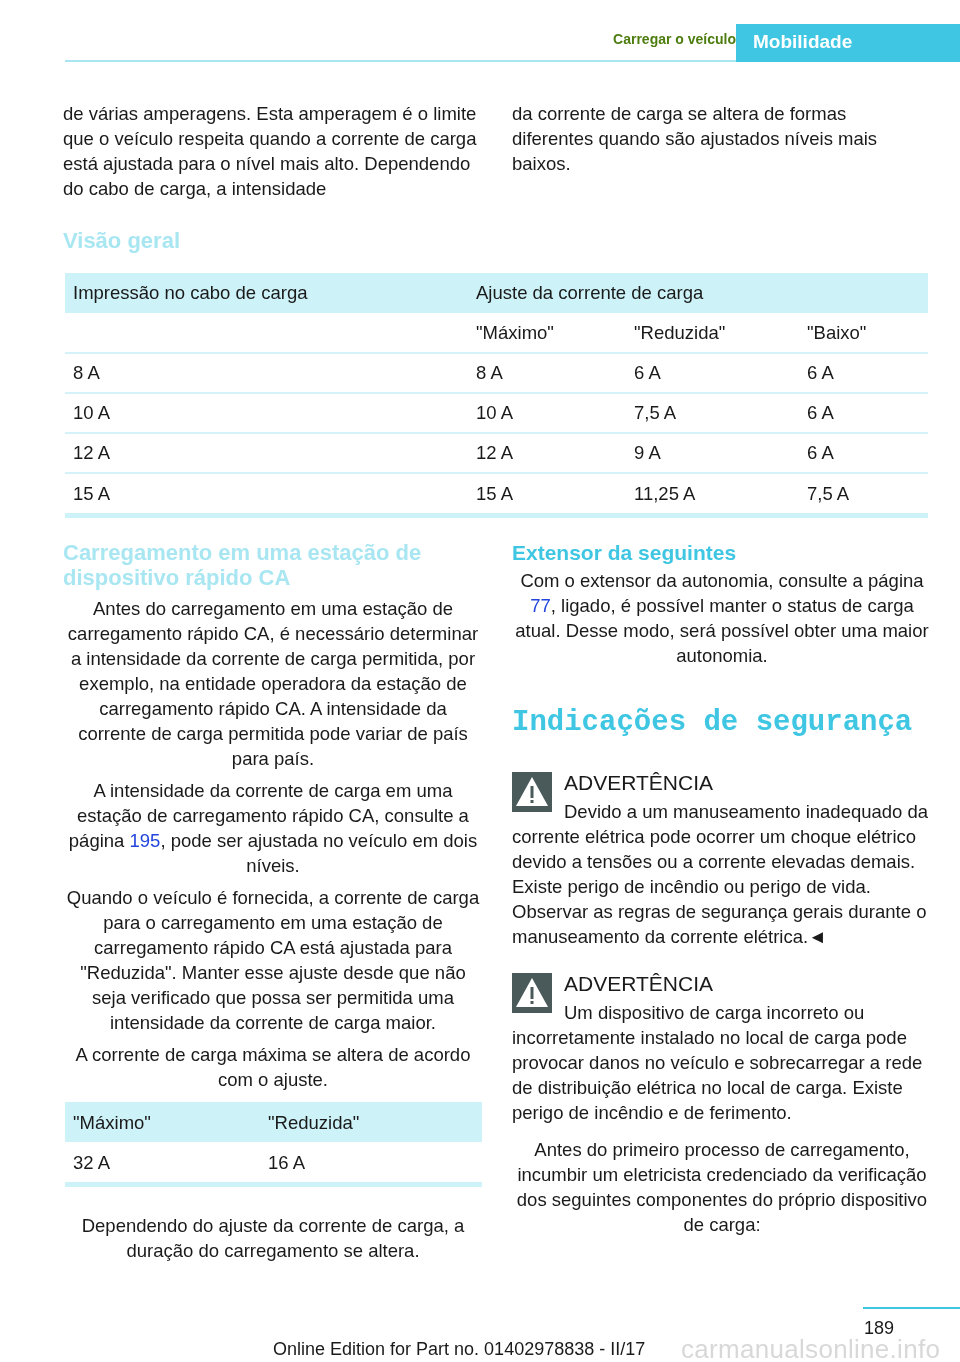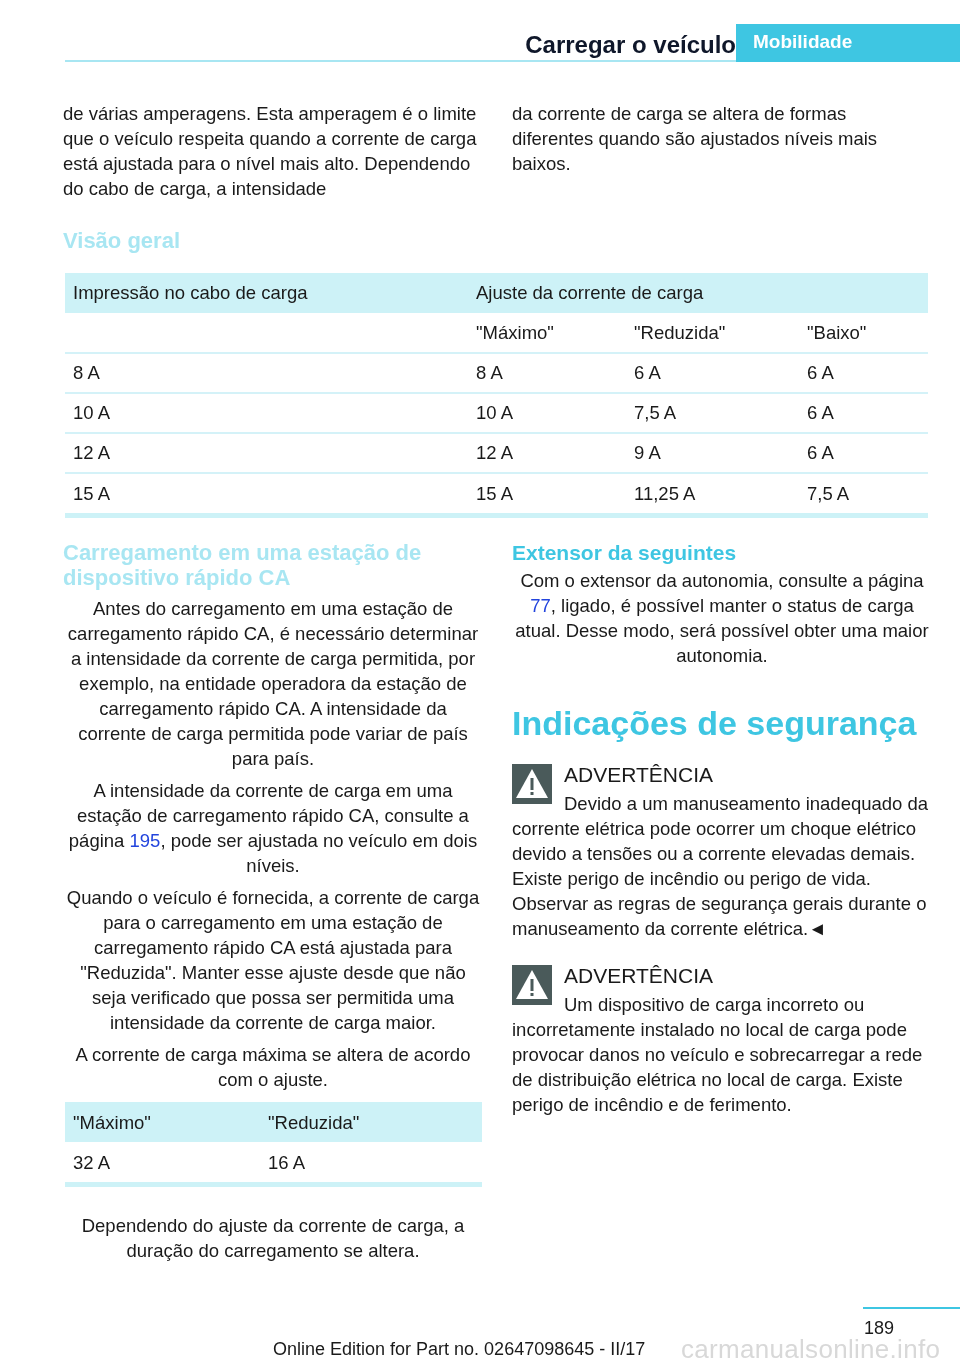--- a/index.html
+++ b/index.html
@@ -1,21 +1,21 @@
 <!DOCTYPE html>
 <html><head>
 <meta charset="utf-8">
 <style>
   * { box-sizing: border-box; margin: 0; padding: 0; }
   html, body { width: 960px; height: 1362px; background: #ffffff; }
   body { position: relative; font-family: "Liberation Sans", sans-serif; color: #1a1a1a; overflow: hidden; }
 
   .header { position: absolute; left: 65px; top: 24px; width: 895px; height: 38px; }
   .header-line { position: absolute; left: 0; top: 36px; width: 672px; height: 2px; background: #a8e6f2; }
-  .header-section { position: absolute; right: 224px; top: 7px; font-size: 24px; font-weight: bold; color: #0f172a; }
+  .header-section { position: absolute; right: 224px; top: 7px; font-size: 14px; font-weight: bold; color: #4d7c0f; }
   .header-tab { position: absolute; left: 671px; top: 0; width: 224px; height: 38px; background: #3ec6e2; color: #ffffff; font-size: 19px; font-weight: bold; padding: 7px 0 0 17px; }
 
   .para { font-size: 18.5px; line-height: 25px; }
   .para p { margin-bottom: 7px; text-align: center; }
   .link { color: #2244dd; }
 
   .intro-left { position: absolute; left: 63px; top: 101px; width: 420px; }
   .intro-right { position: absolute; left: 512px; top: 101px; width: 420px; }
 
   .h-light { color: #a8e6f2; font-weight: bold; }
@@ -32,21 +32,21 @@
   .table1 .bottom-bar { height: 5px; background: #cdf2f7; }
 
   .left-col { position: absolute; left: 63px; top: 540px; width: 420px; }
   .left-col h2 { font-size: 22px; line-height: 25px; margin-bottom: 6px; }
 
   .table2 { width: 417px; margin-top: 10px; margin-left: 2px; }
   .table2-bar { width: 417px; height: 5px; background: #cdf2f7; margin-left: 2px; margin-bottom: 26px; }
 
   .right-col { position: absolute; left: 512px; top: 540px; width: 420px; }
   .right-col h3 { font-size: 21px; line-height: 26px; margin-bottom: 2px; }
-  .right-col h2.big { font-size: 34px; line-height: 34px; margin-top: 38px; margin-bottom: 22px; }
+  .right-col h2.big { font-size: 29px; line-height: 34px; margin-top: 38px; margin-bottom: 30px; font-family: Liberation Mono, monospace; }
 
   .warn { position: relative; margin-bottom: 12px; }
   .warn-icon { position: absolute; left: 0; top: 2px; width: 40px; height: 40px; background: #4a5a5a; }
   .warn-icon svg { display: block; }
   .warn-title { padding-left: 52px; font-size: 21px; line-height: 25px; margin-bottom: 4px; }
   .warn-text { text-indent: 52px; font-size: 18.5px; line-height: 25px; }
 
   .footer-line { position: absolute; left: 863px; top: 1307px; width: 97px; height: 2px; background: #3ec6e2; }
   .page-num { position: absolute; left: 864px; top: 1318px; font-size: 18px; color: #1a1a1a; }
   .footer-edition { position: absolute; left: 273px; top: 1339px; font-size: 18px; color: #1a1a1a; }
@@ -165,18 +165,19 @@
       <svg width="40" height="40" viewBox="0 0 40 40">
         <polygon points="20,5 36,34 4,34" fill="#ffffff"></polygon>
         <rect x="18.5" y="14" width="3" height="12" fill="#4a5a5a"></rect>
         <rect x="18.5" y="28" width="3" height="3" fill="#4a5a5a"></rect>
       </svg>
     </div>
     <div class="warn-title">ADVERTÊNCIA</div>
     <div class="warn-text">Um dispositivo de carga incorreto ou incorretamente instalado no local de carga pode provocar danos no veículo e sobrecarregar a rede de distribuição elétrica no local de carga. Existe perigo de incêndio e de ferimento.</div>
   </div>
 
+  <p>Antes do primeiro processo de carregamento, incumbir um eletricista credenciado da verificação dos seguintes componentes do próprio dispositivo de carga:</p>
 </div>
 
 <div class="footer-line"></div>
 <div class="page-num">189</div>
-<div class="footer-edition">Online Edition for Part no. 02647098645 - II/17</div>
+<div class="footer-edition">Online Edition for Part no. 01402978838 - II/17</div>
 <div class="watermark">carmanualsonline.info</div>
 
 </body></html>

